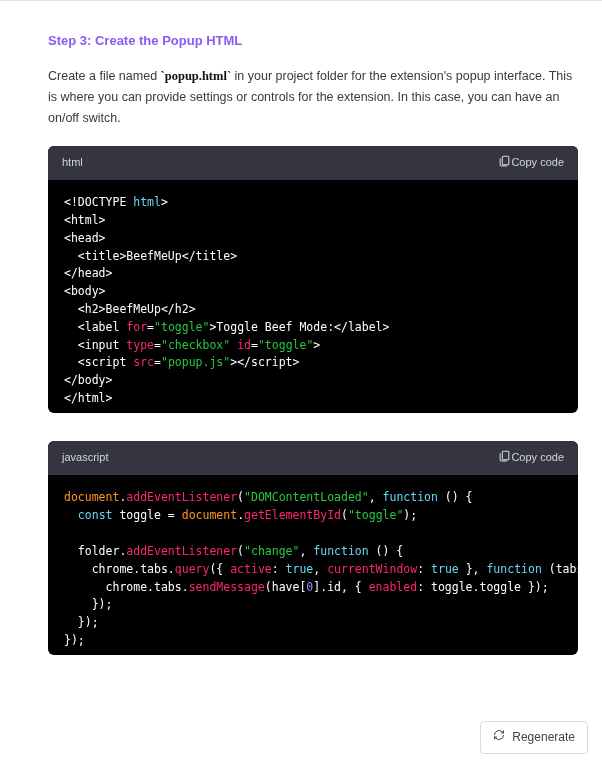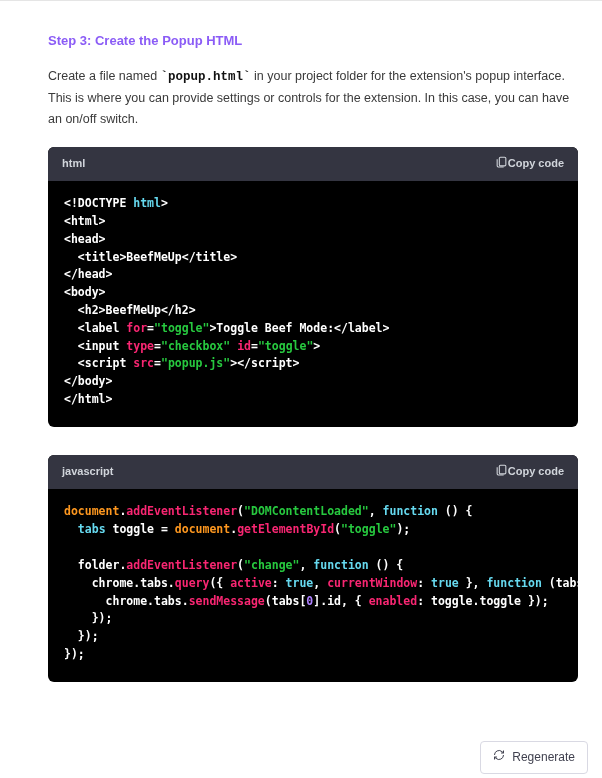--- a/index.html
+++ b/index.html
@@ -24,63 +24,62 @@
     color: #8b5cf6;
     margin-bottom: 14px;
   }
   p.para {
     font-size: 12.5px;
     color: #3a3a3a;
     margin-bottom: 16px;
     line-height: 1.7;
   }
   code.inline {
-    font-family: Liberation Mono, monospace;
+    font-family: Liberation Serif, serif;
     font-weight: 700;
     font-size: 12.5px;
     color: #111;
   }
   .codeblock {
     background: #000000;
     border-radius: 6px;
     overflow: hidden;
     margin-bottom: 28px;
     font-family: ui-monospace, SFMono-Regular, Menlo, Consolas, monospace;
-    font-weight: bold;
   }
   .codeheader {
     background: #343541;
     color: #d1d5db;
     font-size: 11px;
     padding: 8px 14px;
     display: flex;
     justify-content: space-between;
     align-items: center;
     font-family: -apple-system, BlinkMacSystemFont, "Segoe UI", Helvetica, Arial, sans-serif;
   }
   .copybtn {
     display: flex;
     align-items: center;
     cursor: pointer;
     color: #d1d5db;
     font-size: 11px;
   }
   .copybtn svg { width: 13px; height: 13px; }
   .codebody {
-    padding: 14px 16px 18px 16px;
+    padding: 14px 16px 5px 16px;
     font-size: 11.5px;
     line-height: 1.55;
     color: #ffffff;
     white-space: pre;
     overflow-x: hidden;
   }
   .regenerate {
     position: absolute;
     right: 14px;
-    bottom: 4px;
+    bottom: 24px;
     background: #fff;
     border: 1px solid #d9d9e3;
     border-radius: 4px;
     padding: 6px 12px;
     font-size: 12px;
     color: #40414f;
     display: flex;
     align-items: center;
     gap: 7px;
     cursor: pointer;
@@ -138,25 +137,25 @@
         <span>
           <svg viewBox="0 0 24 24" fill="none" stroke="currentColor" stroke-width="2">
               <rect x="8" y="4" width="12" height="16" rx="2"></rect>
               <path d="M4 8v12a2 2 0 0 0 2 2h10"></path>
             </svg>
         </span>
         <span>Copy code</span>
       </span>
     </div>
     <div class="codebody" id="cb2"><span class="c-orange">document</span><span class="c-white">.</span><span class="c-red">addEventListener</span><span class="c-white">(</span><span class="c-str">"DOMContentLoaded"</span><span class="c-white">, </span><span class="c-blue">function</span><span class="c-white"> () {</span>
-<span class="c-white">  </span><span class="c-blue">tabs</span><span class="c-white"> toggle = </span><span class="c-orange">document</span><span class="c-white">.</span><span class="c-red">getElementById</span><span class="c-white">(</span><span class="c-str">"toggle"</span><span class="c-white">);</span>
+<span class="c-white">  </span><span class="c-blue">const</span><span class="c-white"> toggle = </span><span class="c-orange">document</span><span class="c-white">.</span><span class="c-red">getElementById</span><span class="c-white">(</span><span class="c-str">"toggle"</span><span class="c-white">);</span>
 <span class="c-white"></span>
 <span class="c-white">  folder.</span><span class="c-red">addEventListener</span><span class="c-white">(</span><span class="c-str">"change"</span><span class="c-white">, </span><span class="c-blue">function</span><span class="c-white"> () {</span>
 <span class="c-white">    chrome.tabs.</span><span class="c-red">query</span><span class="c-white">({ </span><span class="c-red">active</span><span class="c-white">: </span><span class="c-blue">true</span><span class="c-white">, </span><span class="c-red">currentWindow</span><span class="c-white">: </span><span class="c-blue">true</span><span class="c-white"> }, </span><span class="c-blue">function</span><span class="c-white"> (tabs)</span>
-<span class="c-white">      chrome.tabs.</span><span class="c-red">sendMessage</span><span class="c-white">(tabs[</span><span class="c-num">0</span><span class="c-white">].id, { </span><span class="c-red">enabled</span><span class="c-white">: toggle.toggle });</span>
+<span class="c-white">      chrome.tabs.</span><span class="c-red">sendMessage</span><span class="c-white">(have[</span><span class="c-num">0</span><span class="c-white">].id, { </span><span class="c-red">enabled</span><span class="c-white">: toggle.toggle });</span>
 <span class="c-white">    });</span>
 <span class="c-white">  });</span>
 <span class="c-white">});</span></div>
   </div>
 
 </div>
 
 <div class="regenerate">
   <span>
     <svg viewBox="0 0 24 24" fill="none" stroke="currentColor" stroke-width="2">

